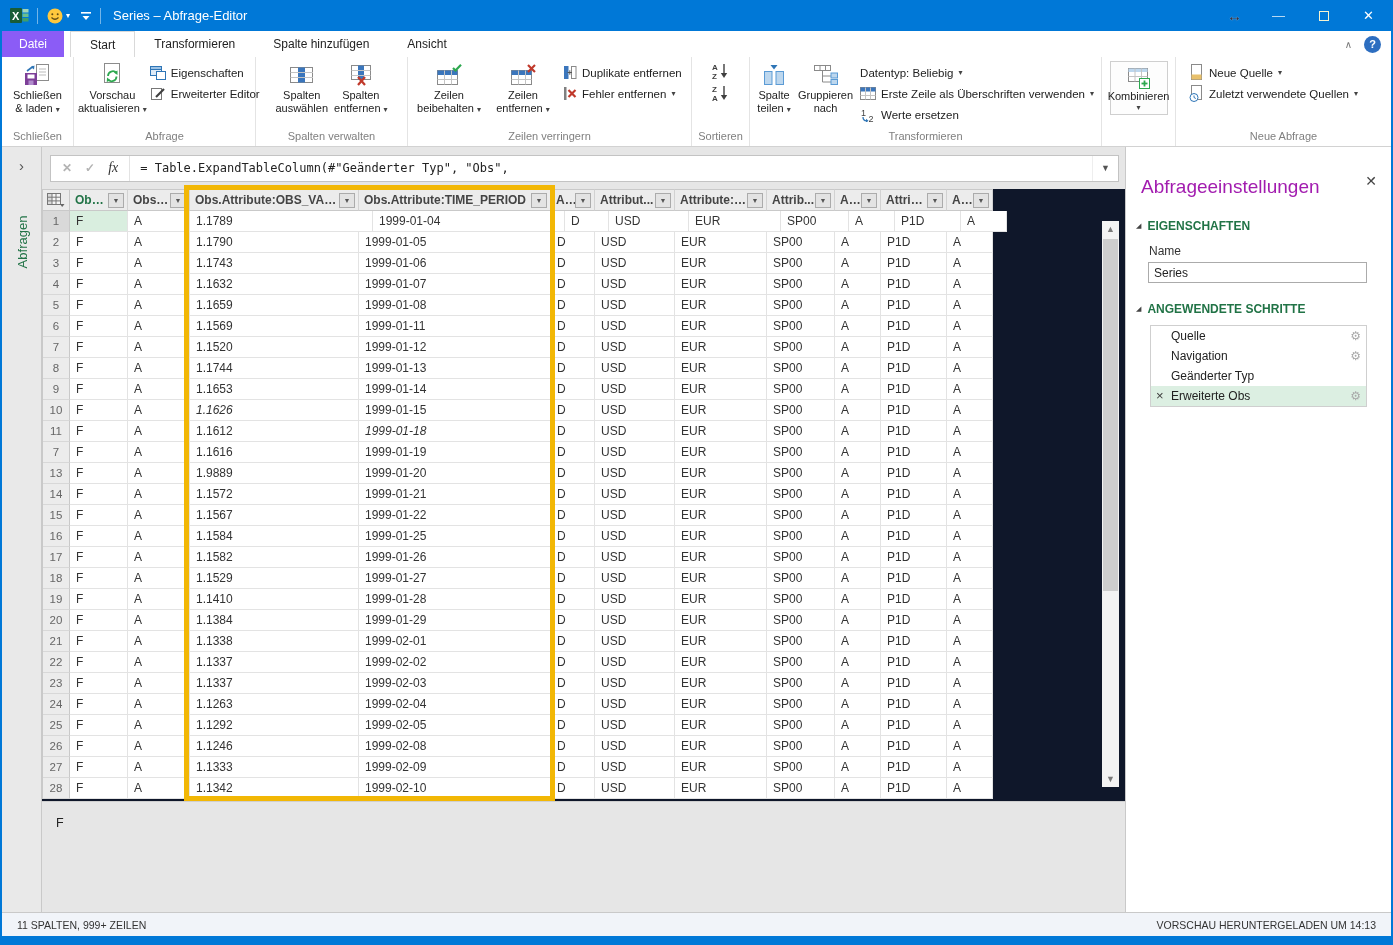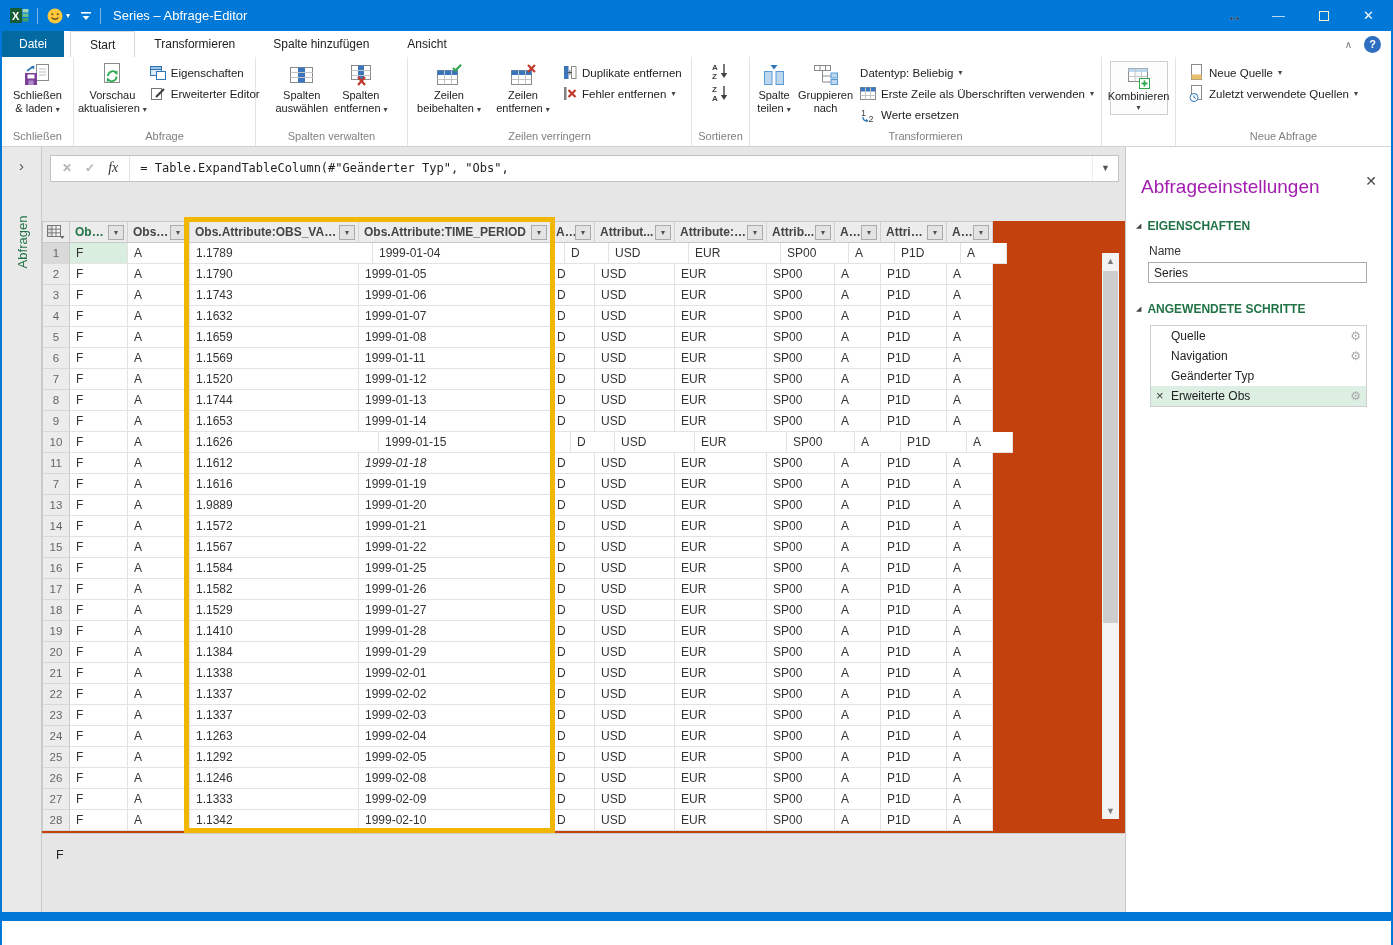--- a/index.html
+++ b/index.html
@@ -14,21 +14,21 @@
   .tb-right { position:absolute; right:0; top:0; height:31px; display:flex; align-items:center; }
   .wbtn { width:45px; height:31px; display:flex; align-items:center; justify-content:center; font-size:13px; color:#fff; }
   .wbtn.min span { opacity:.8; }
   .maxbox { width:10px; height:10px; border:1px solid #f6f3cf; }
   .resize-cursor { color:#1a1a2e; font-size:15px; font-weight:bold; margin-right:14px; text-shadow:0 0 1px #fff; }
   .caret-w { font-size:8px; color:#fff; margin-left:2px; }
 
   
   .tabrow { height:26px; background:#fff; display:flex; align-items:stretch; position:relative; }
   .tab { display:flex; align-items:center; padding:0 19px; font-size:12px; color:#222; }
-  .tab.file { background:#0369a1; color:#fff; padding:0 17px; }
+  .tab.file { background:#8b5cf6; color:#fff; padding:0 17px; }
   .tab.active { border:1px solid #d9d9d9; border-bottom:none; background:#fff; }
   .tabrow-right { position:absolute; right:10px; top:0; height:26px; display:flex; align-items:center; gap:12px; }
   .collapse { color:#777; font-size:10px; }
   .helpbtn { width:17px; height:17px; border-radius:50%; background:#2d6ec0; color:#fff; font-size:11px; font-weight:bold; display:flex; align-items:center; justify-content:center; }
 
   
   .ribbon { height:90px; background:#fff; border-bottom:1px solid #d2d2d2; display:flex; }
   .rgroup { display:flex; flex-direction:column; border-right:1px solid #e4e4e4; padding:1px 4px 0 4px; }
   .rgroup:last-child { border-right:none; flex:1; }
   .rg-content { flex:1; display:flex; align-items:flex-start; }
@@ -49,21 +49,21 @@
   .mid { flex:1; min-width:0; display:flex; flex-direction:column; }
 
   .frow { height:42px; display:flex; align-items:center; padding:0 6px 0 8px; background:#e6e6e6; }
   .fbar { flex:1; height:27px; background:#fff; border:1px solid #c3c3c3; display:flex; align-items:center; }
   .fbtns { display:flex; align-items:center; gap:13px; padding:0 11px; height:100%; border-right:1px solid #e3e3e3; }
   .fx-x, .fx-check { color:#b3b3b3; font-size:12px; font-weight:bold; }
   .fx-glyph { font-family:"Liberation Serif", serif; font-style:italic; font-size:14px; color:#333; }
   .ftext { flex:1; padding-left:10px; font-family:"DejaVu Sans Mono", monospace; font-size:12px; color:#222; white-space:nowrap; overflow:hidden; }
   .fdrop { width:26px; height:100%; display:flex; align-items:center; justify-content:center; color:#555; font-size:9px; border-left:1px solid #eee; }
 
-  .gridregion { height:612px; position:relative; background:#c2410c;margin-top:32px; }
+  .gridregion { height:612px; position:relative; background:#0f172a; }
   .gtable { position:absolute; top:0; left:0; border-left:1px solid #c9c9c9; }
   .ghrow { display:flex; height:22px; }
   .grow { display:flex; height:21px; }
   .gc { border-right:1px solid #e3e3e3; border-bottom:1px solid #e3e3e3; background:#fff; font-size:12px; color:#333;
         display:flex; align-items:center; padding-left:6px; overflow:hidden; white-space:nowrap; }
   .ghead { background:#ececec; border-right:1px solid #d2d2d2; border-bottom:1px solid #c9c9c9; border-top:1px solid #c9c9c9;
            font-weight:bold; color:#444; padding-left:5px; }
   .ghead .htxt { overflow:hidden; text-overflow:ellipsis; }
   .ghead.selcol { color:#217346; }
   .fbtn { margin-left:auto; margin-right:3px; width:16px; height:15px; background:#e3e3e3; border:1px solid #ababab;
@@ -661,21 +661,21 @@
                 <div class="gc" style="width: 92px;">EUR</div>
                 <div class="gc" style="width: 68px;">SP00</div>
                 <div class="gc" style="width: 46px;">A</div>
                 <div class="gc" style="width: 66px;">P1D</div>
                 <div class="gc" style="width: 46px;">A</div>
               </div>
               <div class="grow">
                 <div class="rnum">10</div>
                 <div class="gc" style="width: 58px;">F</div>
                 <div class="gc" style="width: 62px;">A</div>
-                <div class="gc" style="width: 189px;">1.1626</div>
+                <div class="gc" style="width: 169px; font-style: italic;">1.1626</div>
                 <div class="gc" style="width: 192px;">1999-01-15</div>
                 <div class="gc" style="width: 44px;">D</div>
                 <div class="gc" style="width: 80px;">USD</div>
                 <div class="gc" style="width: 92px;">EUR</div>
                 <div class="gc" style="width: 68px;">SP00</div>
                 <div class="gc" style="width: 46px;">A</div>
                 <div class="gc" style="width: 66px;">P1D</div>
                 <div class="gc" style="width: 46px;">A</div>
               </div>
               <div class="grow">
@@ -979,14 +979,18 @@
         </div>
         <div class="step sel">
           <span class="delx">×</span>
           <span class="slbl">Erweiterte Obs</span>
           <span class="gear">⚙</span>
         </div>
       </div>
     </div>
   </div>
 
+  <div class="statusbar">
+    <span>11 SPALTEN, 999+ ZEILEN</span>
+    <span>VORSCHAU HERUNTERGELADEN UM 14:13</span>
+  </div>
   <div class="bottomedge"></div>
 </div>
 
 </body></html>

